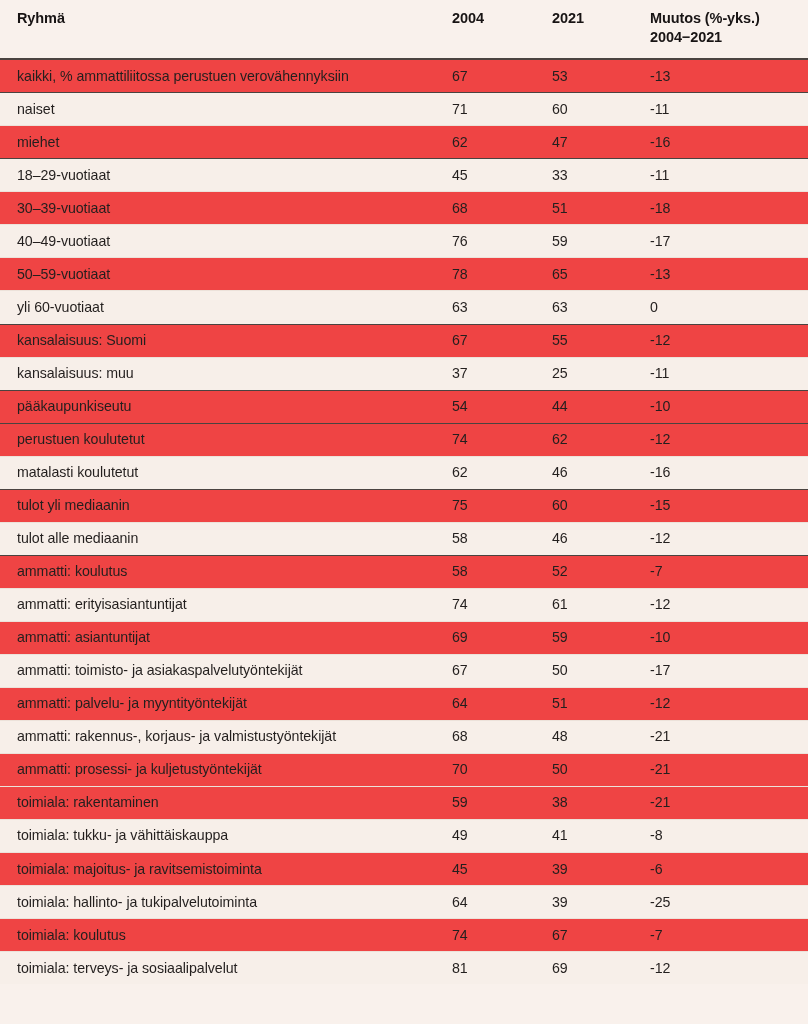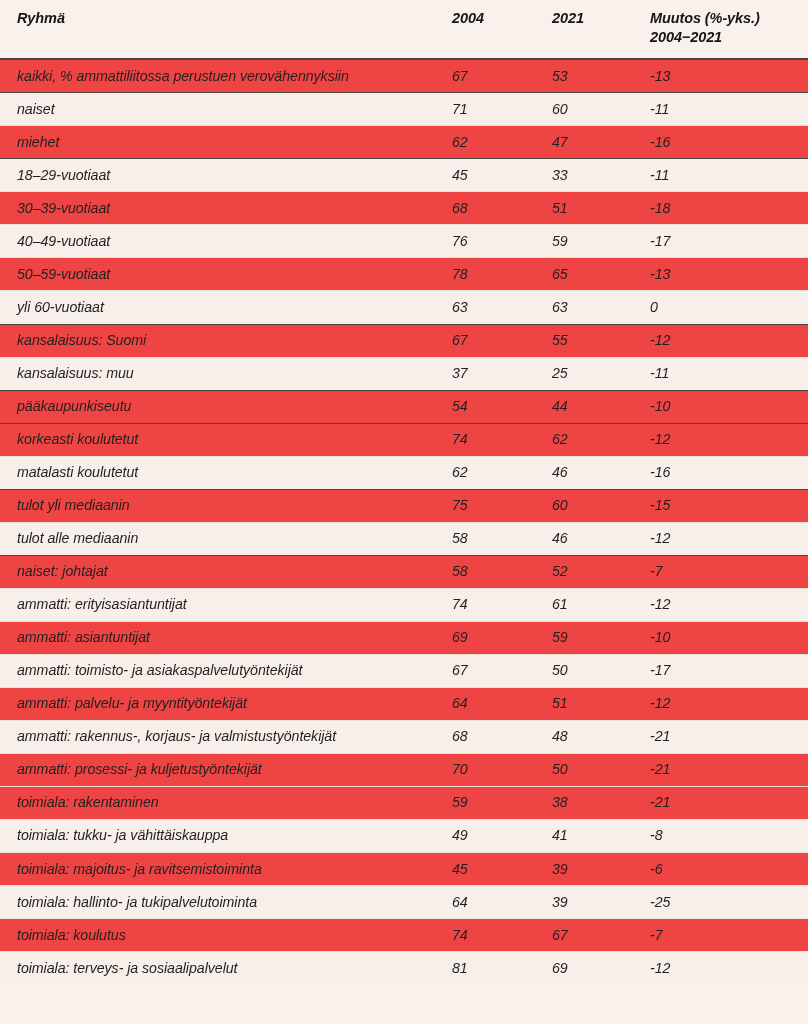--- a/index.html
+++ b/index.html
@@ -14,21 +14,20 @@
     color: #231f1e;
     overflow: hidden;
   }
 
   .sheet {
     width: 808px;
     height: 1024px;
     box-sizing: border-box;
     display: flex;
     flex-direction: column;
-    font-style: italic;
   }
 
   table.data-table {
     width: 808px;
     border-collapse: collapse;
     table-layout: fixed;
   }
 
   table.data-table col.c-group  { width: 452px; }
   table.data-table col.c-2004   { width: 100px; }
@@ -149,21 +148,21 @@
           <td>25</td>
           <td>-11</td>
         </tr>
         <tr class="shade-dark sep-top">
           <td class="group-cell">pääkaupunkiseutu</td>
           <td>54</td>
           <td>44</td>
           <td>-10</td>
         </tr>
         <tr class="shade-dark sep-top">
-          <td class="group-cell">korkeasti koulutetut</td>
+          <td class="group-cell">perustuen koulutetut</td>
           <td>74</td>
           <td>62</td>
           <td>-12</td>
         </tr>
         <tr class="shade-light hair-top">
           <td class="group-cell">matalasti koulutetut</td>
           <td>62</td>
           <td>46</td>
           <td>-16</td>
         </tr>
@@ -173,21 +172,21 @@
           <td>60</td>
           <td>-15</td>
         </tr>
         <tr class="shade-light hair-top">
           <td class="group-cell">tulot alle mediaanin</td>
           <td>58</td>
           <td>46</td>
           <td>-12</td>
         </tr>
         <tr class="shade-dark sep-top">
-          <td class="group-cell">naiset: johtajat</td>
+          <td class="group-cell">ammatti: koulutus</td>
           <td>58</td>
           <td>52</td>
           <td>-7</td>
         </tr>
         <tr class="shade-light hair-top">
           <td class="group-cell">ammatti: erityisasiantuntijat</td>
           <td>74</td>
           <td>61</td>
           <td>-12</td>
         </tr>

